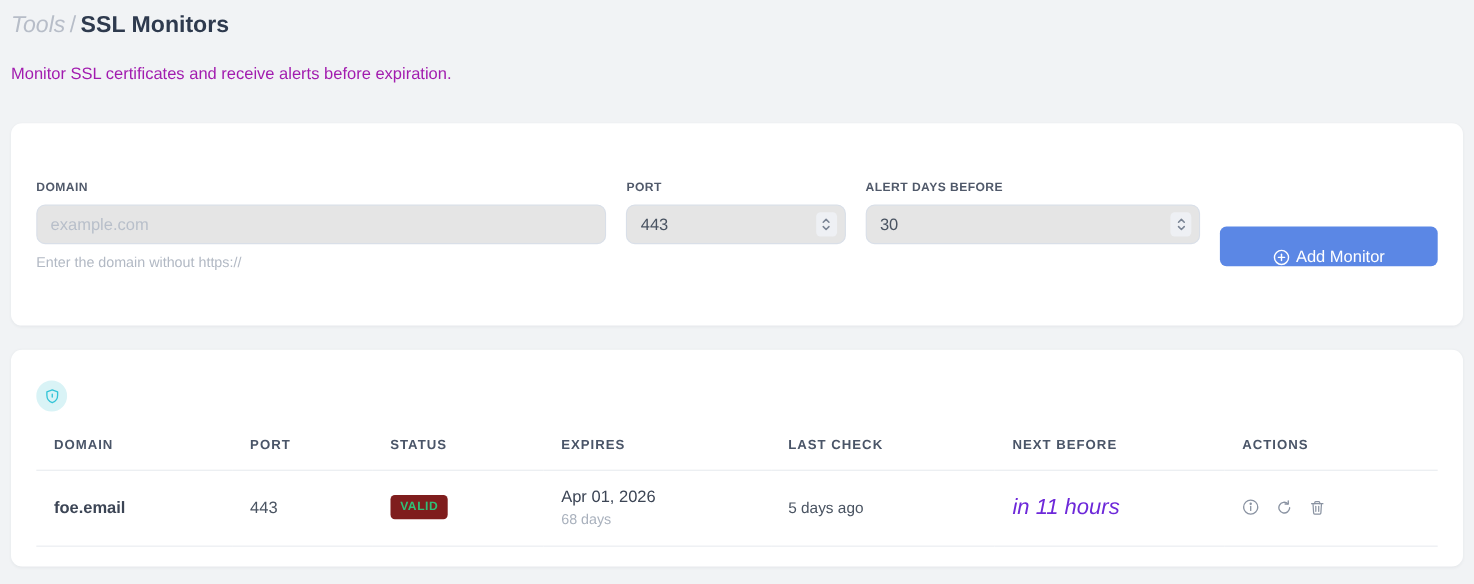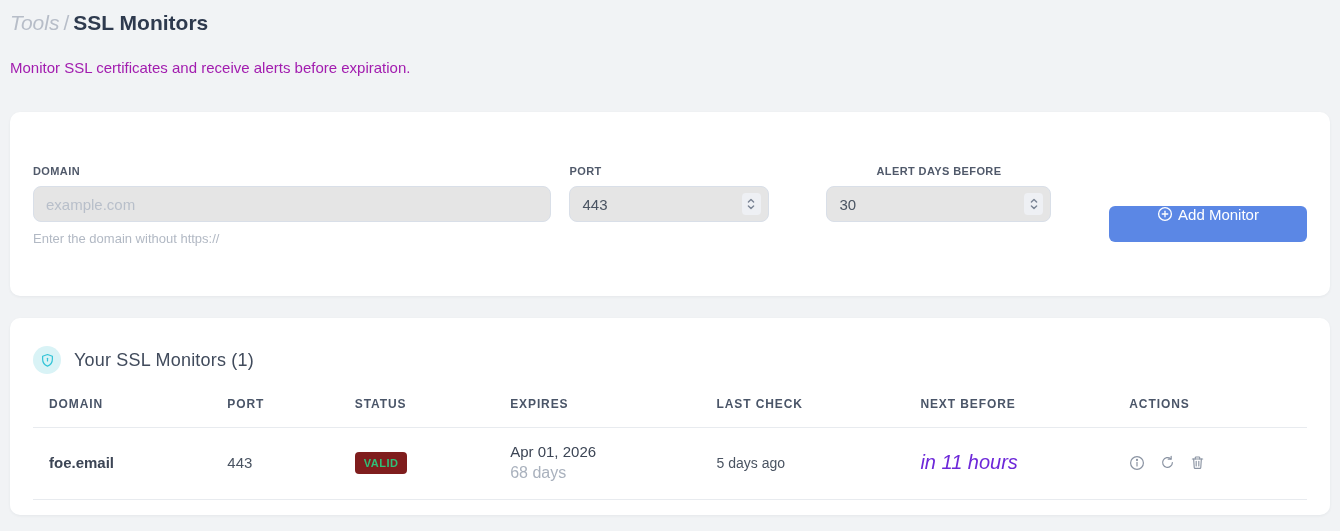--- a/index.html
+++ b/index.html
@@ -36,21 +36,21 @@
   }
   .icon-badge.blue { background: #e3ecfb; color: #5b87e5; }
   .icon-badge.cyan { background: #d9f3f6; color: #33c4d7; }
   .card-title { font-size: 18px; font-weight: 500; color: #414b5c; letter-spacing: 0.2px; }
 
   
   .form-row { display: flex; align-items: flex-start; gap: 18px; margin-top: 25px; }
   .field { display: flex; flex-direction: column; }
   .field-domain { width: 520px; }
   .field-port { width: 200px; }
-  .field-alert { width: 305px; align-items: center; }
+  .field-alert { width: 305px; }
   .field-label {
     font-size: 11px; font-weight: 700; color: #50596a;
     letter-spacing: 0.4px;
   }
   .input-wrap { position: relative; margin-top: 9px; }
   .text-input {
     width: 100%; height: 36px;
     border: 1px solid #d9dfe8; border-radius: 8px;
     padding: 0 12px; font-size: 15px; color: #4a5462;
     font-family: "Liberation Sans", sans-serif;
@@ -65,21 +65,21 @@
     color: #7a8494; cursor: pointer;
   }
   .helper { margin-top: 9px; font-size: 13px; color: #b2b9c4; }
 
   .btn-primary {
     margin-top: 41px;
     width: 198px; height: 36px;
     background: #5b87e5; color: #ffffff;
     border: none; border-radius: 6px;
     font-size: 15px; font-family: "Liberation Sans", sans-serif;
-    display: flex; align-items: flex-start; justify-content: center; gap: 5px;
+    display: flex; align-items: flex-end; justify-content: center; gap: 5px;
     cursor: pointer; flex: 0 0 auto; margin-left: auto;
   }
 
   
   .monitor-table { width: 100%; border-collapse: collapse; margin-top: 23px; }
   .monitor-table th {
     text-align: left; font-size: 12px; font-weight: 700;
     color: #4a5568; letter-spacing: 0.9px;
     padding: 0 16px 16px; border-bottom: 1px solid #e8ebef;
   }
@@ -87,21 +87,21 @@
     padding: 15px 16px 17px; border-bottom: 1px solid #e8ebef;
     font-size: 15px; color: #4a5462; vertical-align: middle;
   }
   td.cell-domain { font-weight: 700; color: #3c4555; }
   .badge-valid {
     display: inline-block; background: #7f1d1d; color: #2fc077;
     font-size: 11px; font-weight: 700; letter-spacing: 0.5px;
     padding: 5px 9px; border-radius: 4px;
   }
   .expires-date { font-size: 15px; color: #3c4555; }
-  .expires-sub { font-size: 16px; color: #a9b1bd; margin-top: 4px; }
+  .expires-sub { font-size: 13px; color: #a9b1bd; margin-top: 4px; }
   td.cell-last { font-size: 14px; }
   td.cell-next { font-size: 20px; color: #6d28d9; font-style: italic; }
   .actions-group { display: flex; align-items: center; gap: 15px; }
   .icon-btn {
     background: none; border: none; padding: 0; cursor: pointer;
     color: #8a93a2; display: flex; align-items: center;
   }
   svg { display: block; }
 </style>
 </head>
@@ -162,21 +162,20 @@
 </div>
 
 <div class="card card-list">
   <div class="card-head">
     <span class="icon-badge cyan">
       <svg width="15" height="15" viewBox="0 0 16 16" fill="none" stroke="currentColor" stroke-width="1.3" stroke-linecap="round" stroke-linejoin="round">
         <path d="M8 1.6l5.2 1.9v3.2c0 3.3-2.1 6.1-5.2 7.3-3.1-1.2-5.2-4-5.2-7.3V3.5z"></path>
         <line x1="8" y1="5.6" x2="8" y2="8.4"></line>
       </svg>
     </span>
-    <span class="card-title">Your SSL Monitors (1)</span>
   </div>
 
   <table class="monitor-table">
     <colgroup>
       <col style="width:14%">
         <col style="width:10%">
         <col style="width:12.2%">
         <col style="width:16.2%">
       <col style="width:16%">
         <col style="width:16.4%">

